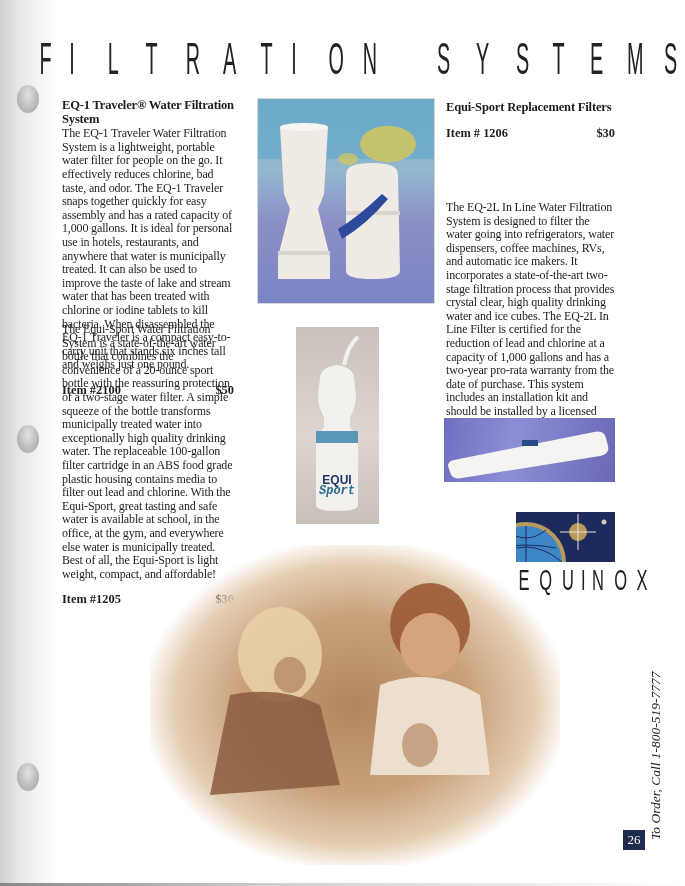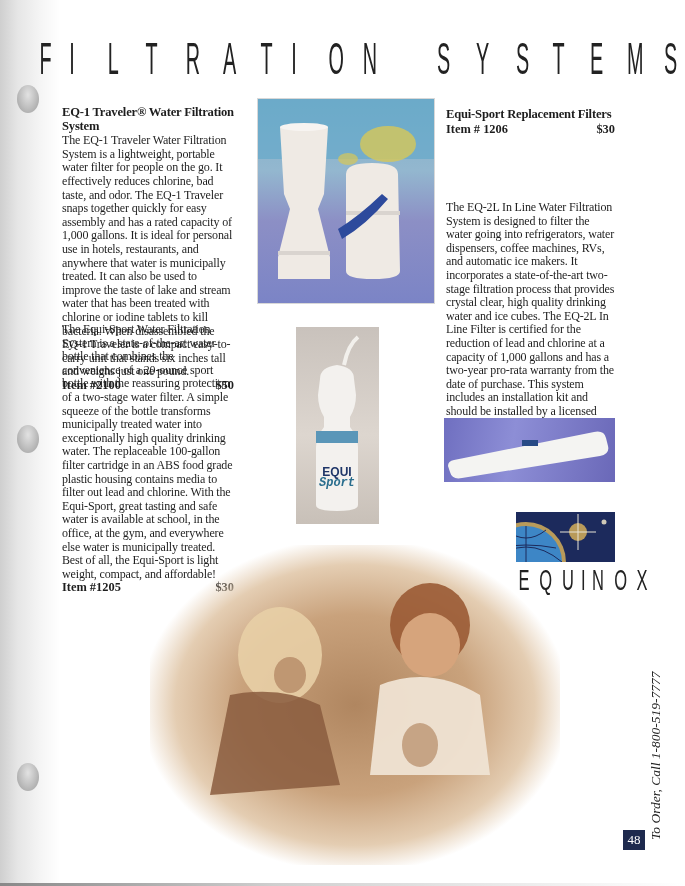--- a/index.html
+++ b/index.html
@@ -17,23 +17,23 @@
     position:absolute; left:17px; width:22px; height:28px; border-radius:50%;
     background:radial-gradient(ellipse at 50% 35%,#e2e2e2 0%,#bdbdbd 55%,#9c9c9c 100%);
   }
   .bottom-edge { position:absolute; left:0; bottom:0; width:685px; height:3px; background:linear-gradient(to right,#888,#cfcfcf 40%,#fff); }
   .title-letters { position:absolute; left:38px; top:34px; height:50px; width:640px; }
   .title-letters span {
     position:absolute; top:0; font-family:"Liberation Sans",sans-serif;
     font-size:44px; color:#222; transform:scaleX(0.45); transform-origin:center top;
   }
   .block { position:absolute; font-size:12px; line-height:13.6px; }
-  .block h3 { margin:7px 0 1px 0; font-size:12.6px; font-weight:700; letter-spacing:-0.2px; }
+  .block h3 { margin:0 0 1px 0; font-size:12.6px; font-weight:700; letter-spacing:-0.2px; }
   .block p { margin:0; letter-spacing:-0.15px; }
-  .item-line { display:flex; justify-content:space-between; font-weight:700; font-size:12.4px; margin-top:0px; }
+  .item-line { display:flex; justify-content:space-between; font-weight:700; font-size:12.4px; margin-top:12px; }
   .photo { position:absolute; overflow:hidden; }
   .photo-traveler {
     left:257px; top:98px; width:176px; height:204px;
     background:linear-gradient(180deg,#7fb0c8 0%,#93b7cf 35%,#8c8fc5 60%,#7b84c6 100%);
     border:1px solid #d8d8d8;
   }
   .photo-bottle {
     left:296px; top:327px; width:83px; height:197px;
     background:linear-gradient(180deg,#c9c2bc 0%,#ddd6cf 55%,#c8c0b8 100%);
   }
@@ -137,21 +137,21 @@
     <path d="M80 130 Q100 118 124 95 L130 100 Q108 126 84 140 Z" fill="#2d4a9c"></path>
   </svg>
 </div>
 
 <div class="photo photo-bottle">
   <svg width="83" height="197" viewBox="0 0 83 197">
     <path d="M48 38 Q52 18 62 10" stroke="#f2f0ec" stroke-width="4" fill="none"></path>
     <path d="M24 52 Q24 40 41 38 Q58 40 58 52 L60 68 Q60 80 54 90 L54 100 Q62 110 62 120 L62 178 Q62 184 41 184 Q20 184 20 178 L20 120 Q20 110 28 100 L28 90 Q22 80 22 68 Z" fill="#f3f1ee"></path>
     <rect x="20" y="104" width="42" height="12" fill="#5a96b8"></rect>
   </svg>
-  <div style="position:absolute; left:20px; top:140px; width:42px; text-align:center; font-family:'Liberation Sans',sans-serif; font-weight:700; font-size:12px; color:#1f3668; line-height:11px;">
+  <div style="position:absolute; left:20px; top:148px; width:42px; text-align:center; font-family:'Liberation Sans',sans-serif; font-weight:700; font-size:12px; color:#1f3668; line-height:11px;">
     <div>EQUI</div>
     <div style="font-style:italic; font-family:Liberation Mono, monospace; color:#2a6e8e;">Sport</div>
   </div>
 </div>
 
 <div class="photo photo-inline">
   <svg width="171" height="64" viewBox="0 0 171 64">
     <path d="M10 42 L150 14 Q160 12 162 20 L164 28 Q166 36 156 38 L18 60 Q8 62 6 54 L4 48 Q4 43 10 42 Z" fill="#f4f4f2"></path>
     <rect x="78" y="22" width="16" height="6" fill="#274a86"></rect>
   </svg>
@@ -184,13 +184,13 @@
   <span>Q</span>
   <span>U</span>
   <span>I</span>
   <span>N</span>
   <span>O</span>
   <span>X</span>
 </div>
 <div style="position:absolute; left:617px; top:585px; font-size:6px; color:#444;">®</div>
 
 <div class="side-order">To Order, Call 1-800-519-7777</div>
-<div class="page-number">48</div>
+<div class="page-number">26</div>
 
 </body></html>

